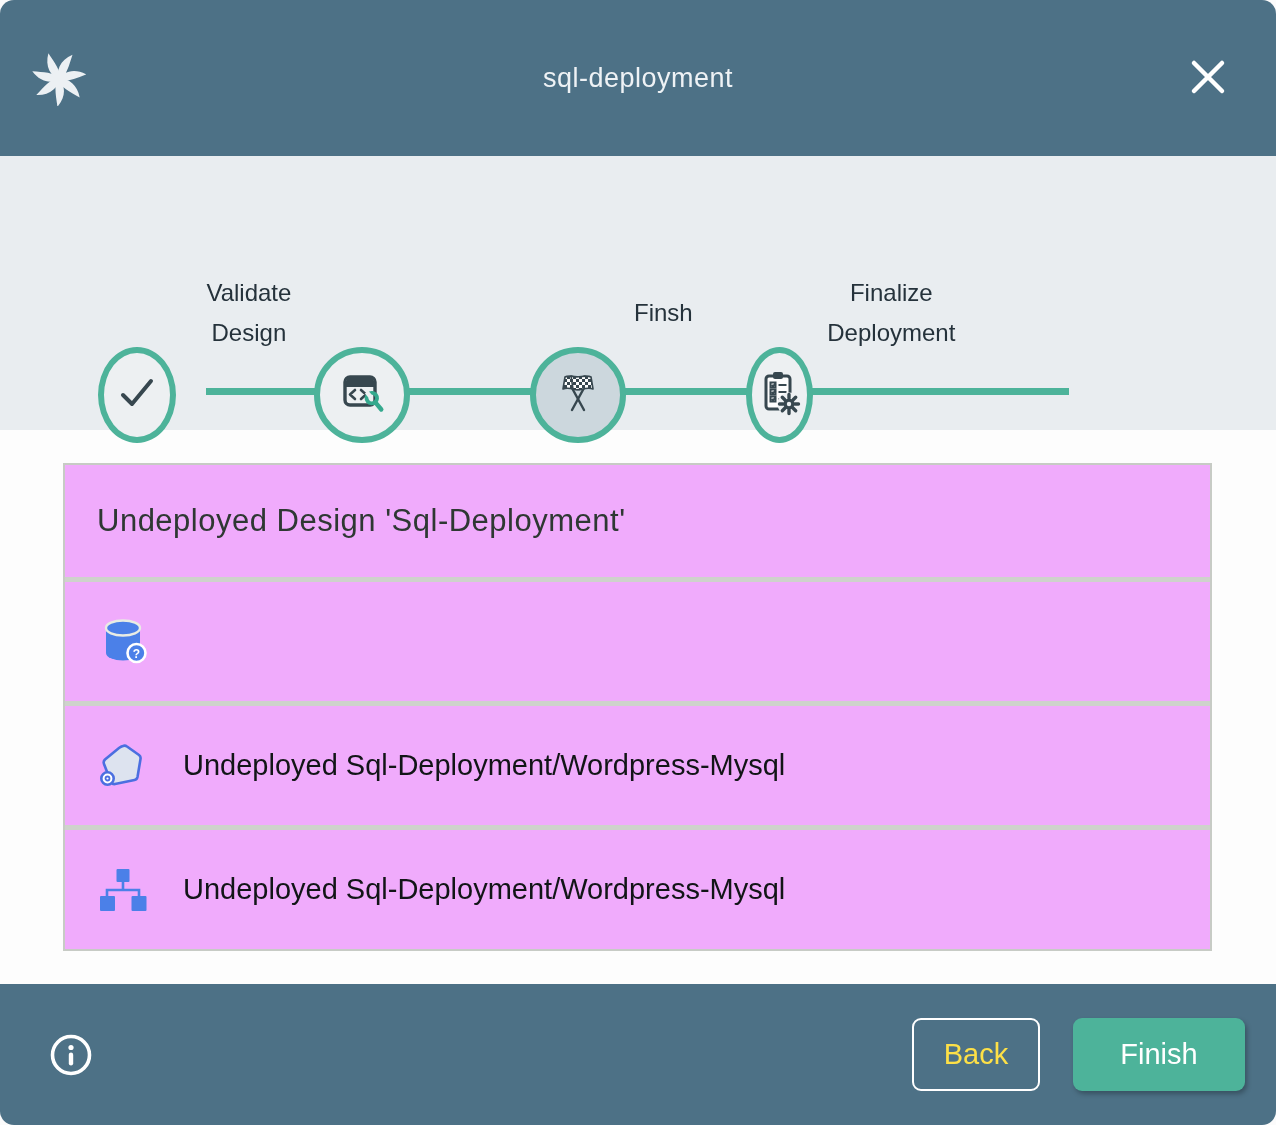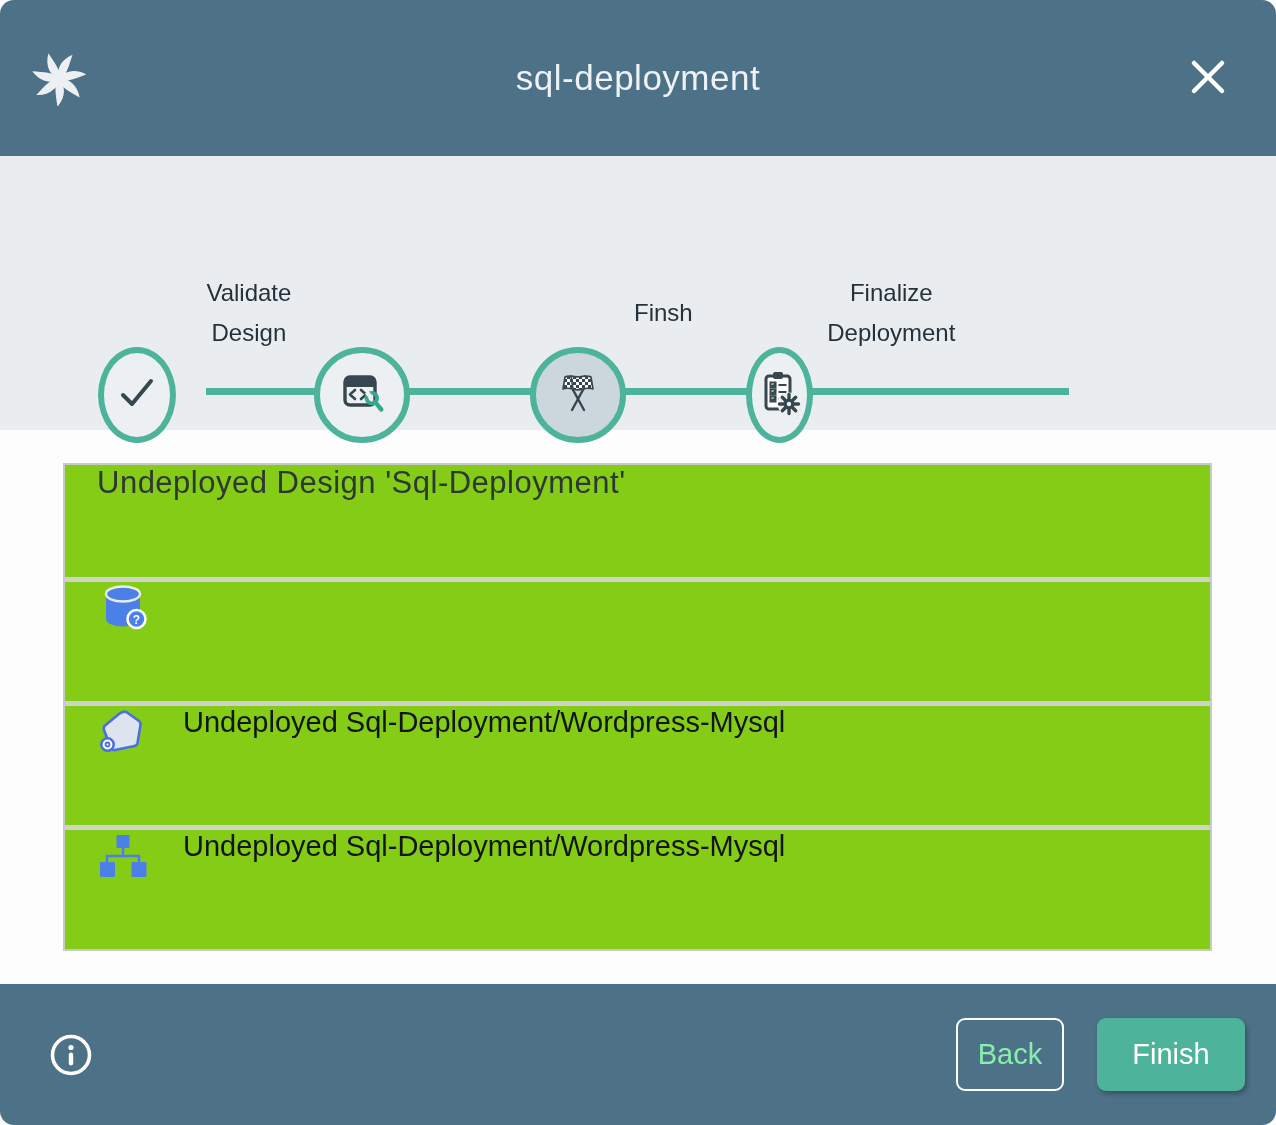--- a/index.html
+++ b/index.html
@@ -2,52 +2,52 @@
 <html><head>
 <meta charset="utf-8">
 <style>
   html,body{margin:0;padding:0;background:#fbfbfb;}
   body{width:1276px;height:1125px;font-family:"Liberation Sans",sans-serif;-webkit-font-smoothing:antialiased;}
   .modal{width:1276px;height:1125px;display:flex;flex-direction:column;border-radius:14px;overflow:hidden;background:#fff;}
 
   
   .hdr{height:156px;background:#4d7186;position:relative;display:flex;align-items:center;justify-content:center;flex:none;}
   .hdr-logo{position:absolute;left:32px;top:52px;width:54px;height:54px;}
-  .hdr-title{color:#eef2f5;font-size:35px;letter-spacing:.5px;}
+  .hdr-title{color:#eef2f5;font-size:27px;letter-spacing:.5px;}
   .hdr-close{position:absolute;right:40px;top:50px;width:56px;height:56px;background:none;border:none;cursor:pointer;display:flex;align-items:center;justify-content:center;padding:0;}
 
   
   .stepper{height:274px;background:#e9edf0;position:relative;flex:none;}
   .track{position:absolute;left:206px;top:232px;width:863px;height:7px;background:#4db39a;}
   .steps{position:absolute;left:98px;top:0;display:flex;}
   .step{width:216px;display:flex;flex-direction:row;align-items:center;gap:8px;}
   .step .ring{margin-top:187px;width:84px;height:84px;border:6px solid #4db39a;border-radius:50%;background:#edf0f2;display:flex;align-items:center;justify-content:center;position:relative;z-index:2;}
   .step.current .ring{background:#ccd7dd;}
   .step .lbl{margin-top:22px;font-size:24px;line-height:40px;color:#25323b;text-align:center;max-width:176px;}
   
   .steps{top:4px;}
   .step .ring{margin-top:187px;}
 
   
   .list-wrap{flex:1;background:#fdfdfd;}
   .list{margin:33px 0 0 63px;width:1149px;box-sizing:border-box;border:2px solid #c7cbc5;background:#ced2cb;}
-  .row{background:#84cc16;display:flex;align-items:flex-start;padding-left:32px;box-sizing:border-box;}
+  .row{background:#f0abfc;display:flex;align-items:center;padding-left:32px;box-sizing:border-box;}
   .row + .row{margin-top:5px;}
   .row.head{height:112px;font-size:31px;color:#2e3833;letter-spacing:.5px;}
   .row.item{height:119px;font-size:29px;color:#121517;}
   .row .ric{width:52px;height:52px;flex:none;margin-right:34px;}
   .row .rtxt{white-space:nowrap;}
 
   
   .ftr{height:141px;background:#4d7186;display:flex;align-items:center;flex:none;padding:0 31px 0 48px;box-sizing:border-box;}
   .info-btn{background:none;border:none;padding:0;cursor:pointer;width:46px;height:46px;}
   .btns{margin-left:auto;display:flex;gap:33px;}
   .btn{height:73px;border-radius:9px;font-size:29px;font-family:"Liberation Sans",sans-serif;cursor:pointer;display:flex;align-items:center;justify-content:center;}
-  .btn.back{width:108px;background:transparent;border:2px solid #fff;color:#86efac;}
-  .btn.finish{width:148px;background:#4db39a;border:none;color:#fff;box-shadow:2px 3px 5px rgba(0,0,0,.28);}
+  .btn.back{width:128px;background:transparent;border:2px solid #fff;color:#fde047;}
+  .btn.finish{width:172px;background:#4db39a;border:none;color:#fff;box-shadow:2px 3px 5px rgba(0,0,0,.28);}
 </style>
 </head>
 <body>
 
 <div class="modal">
 
   <div class="hdr">
     <span class="hdr-logo">
       <svg width="54" height="54" viewBox="-30 -30 60 60">
         <g fill="#ecf0f3">

